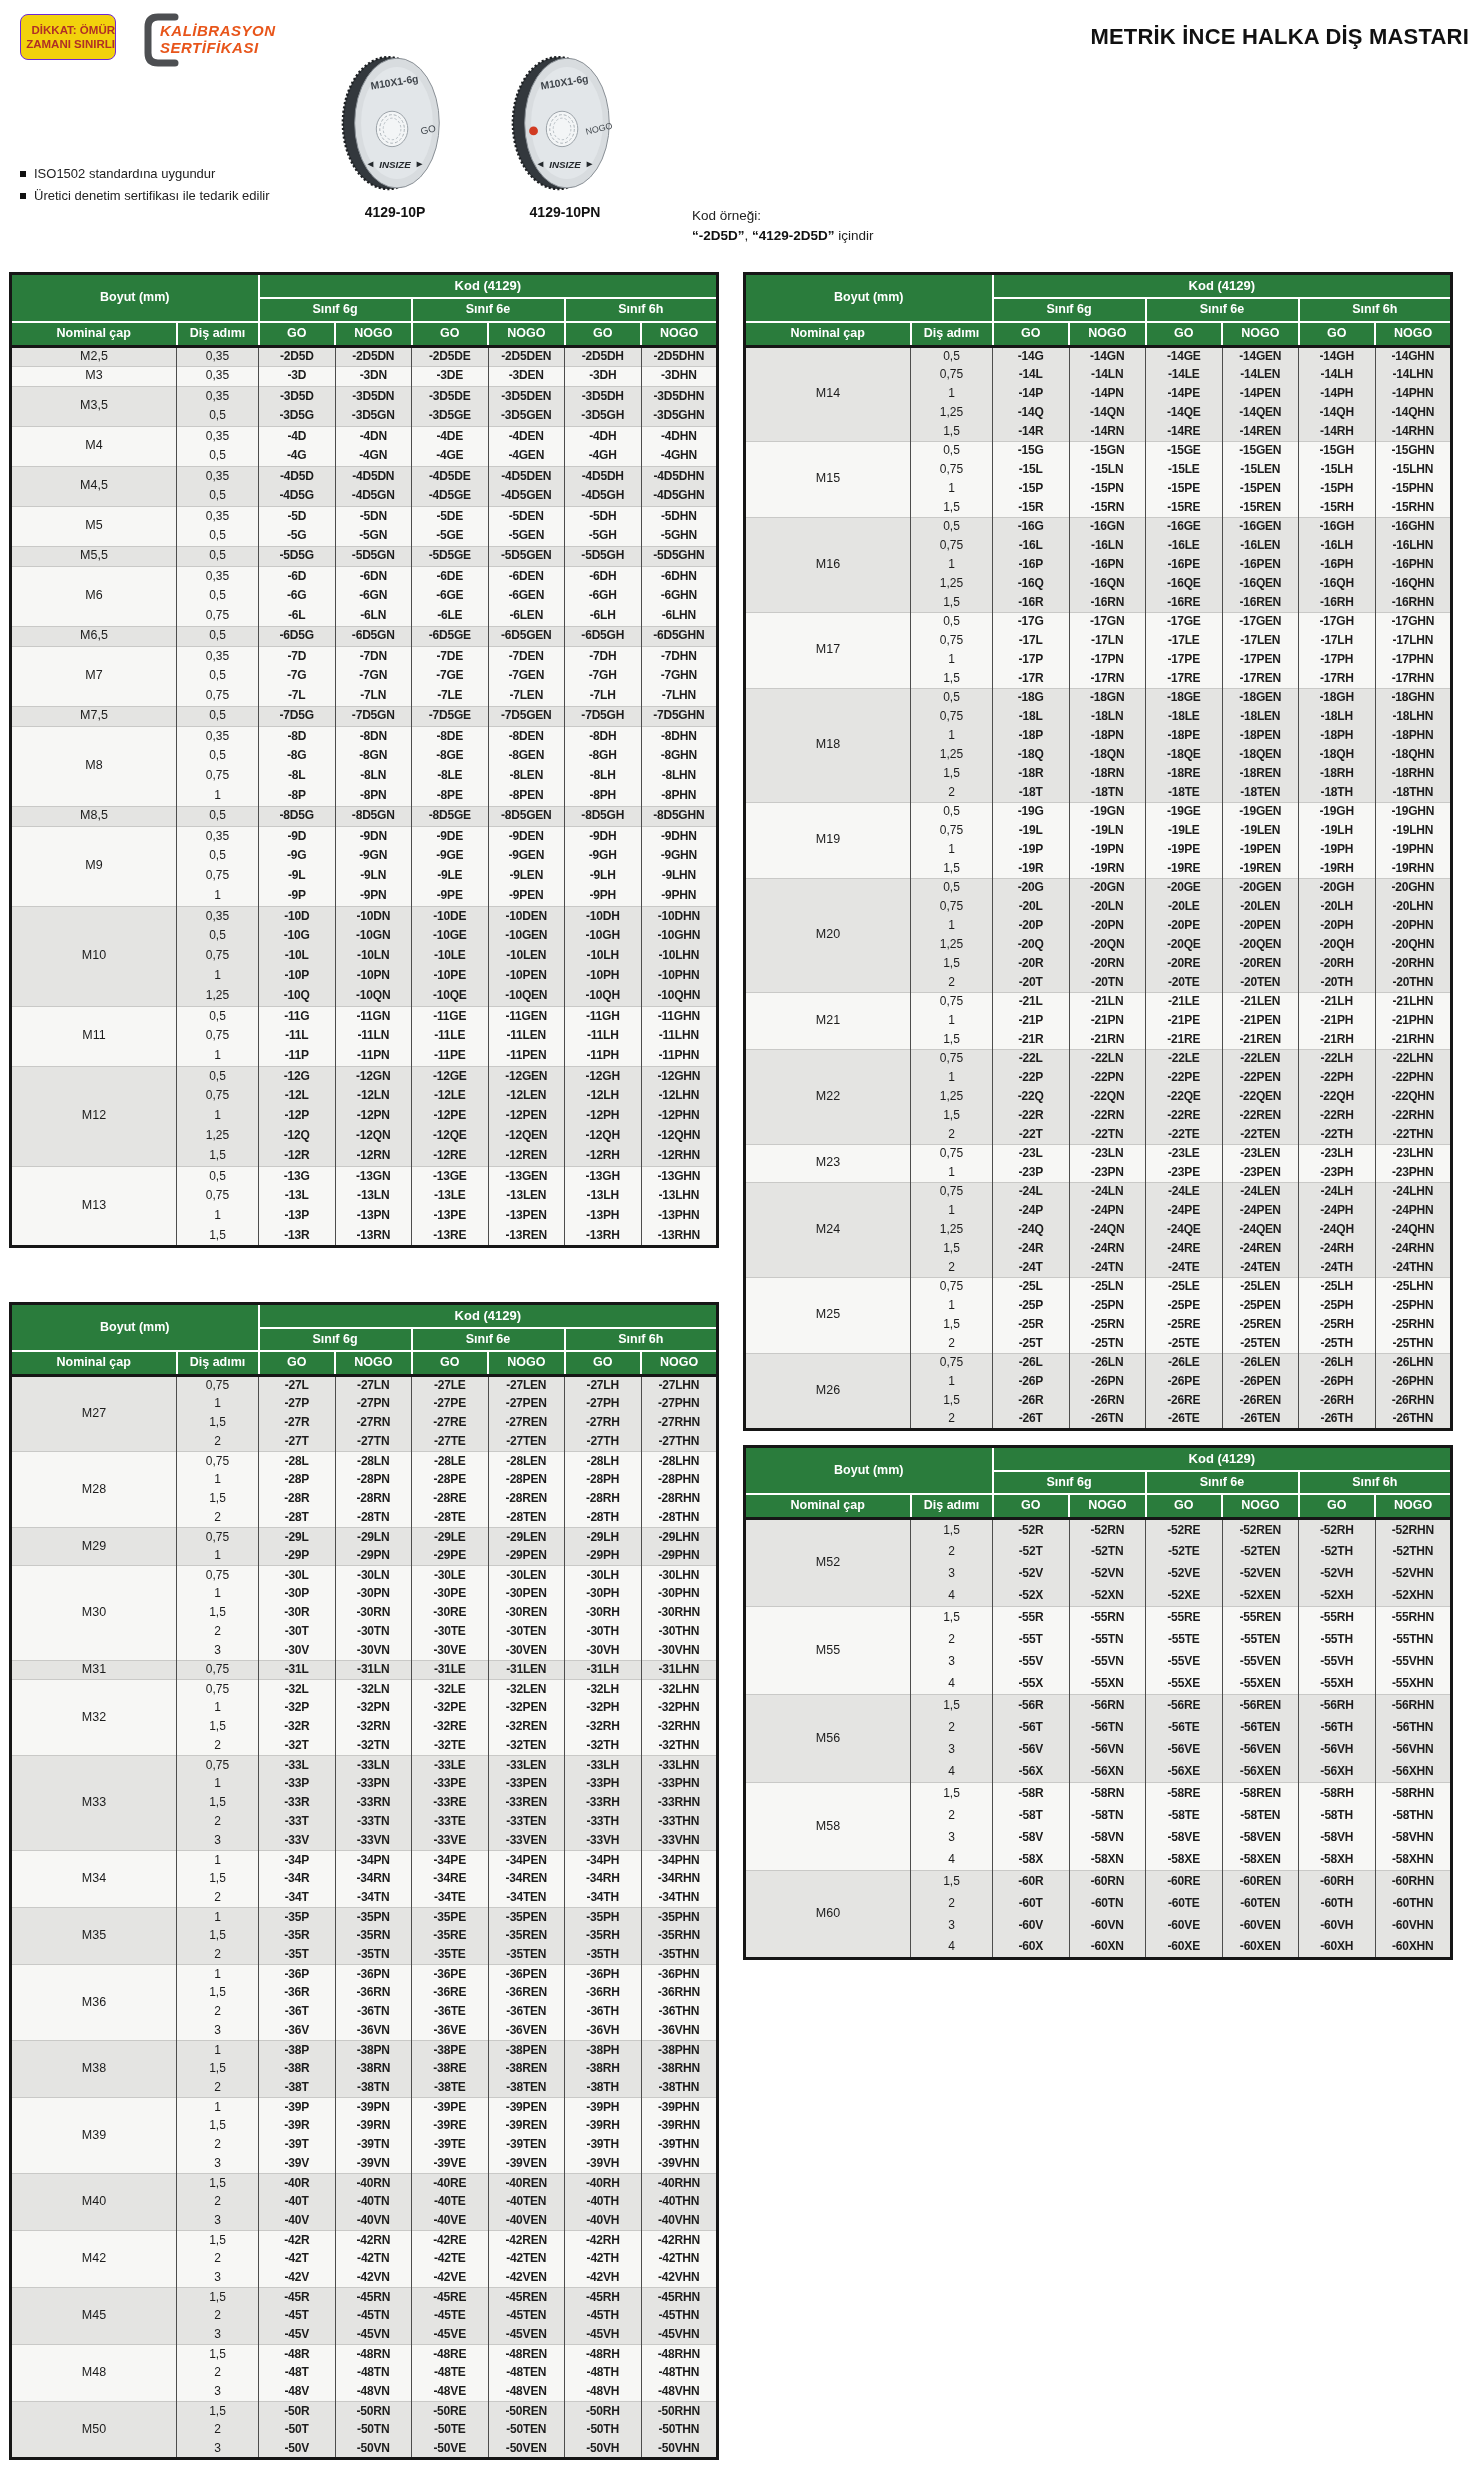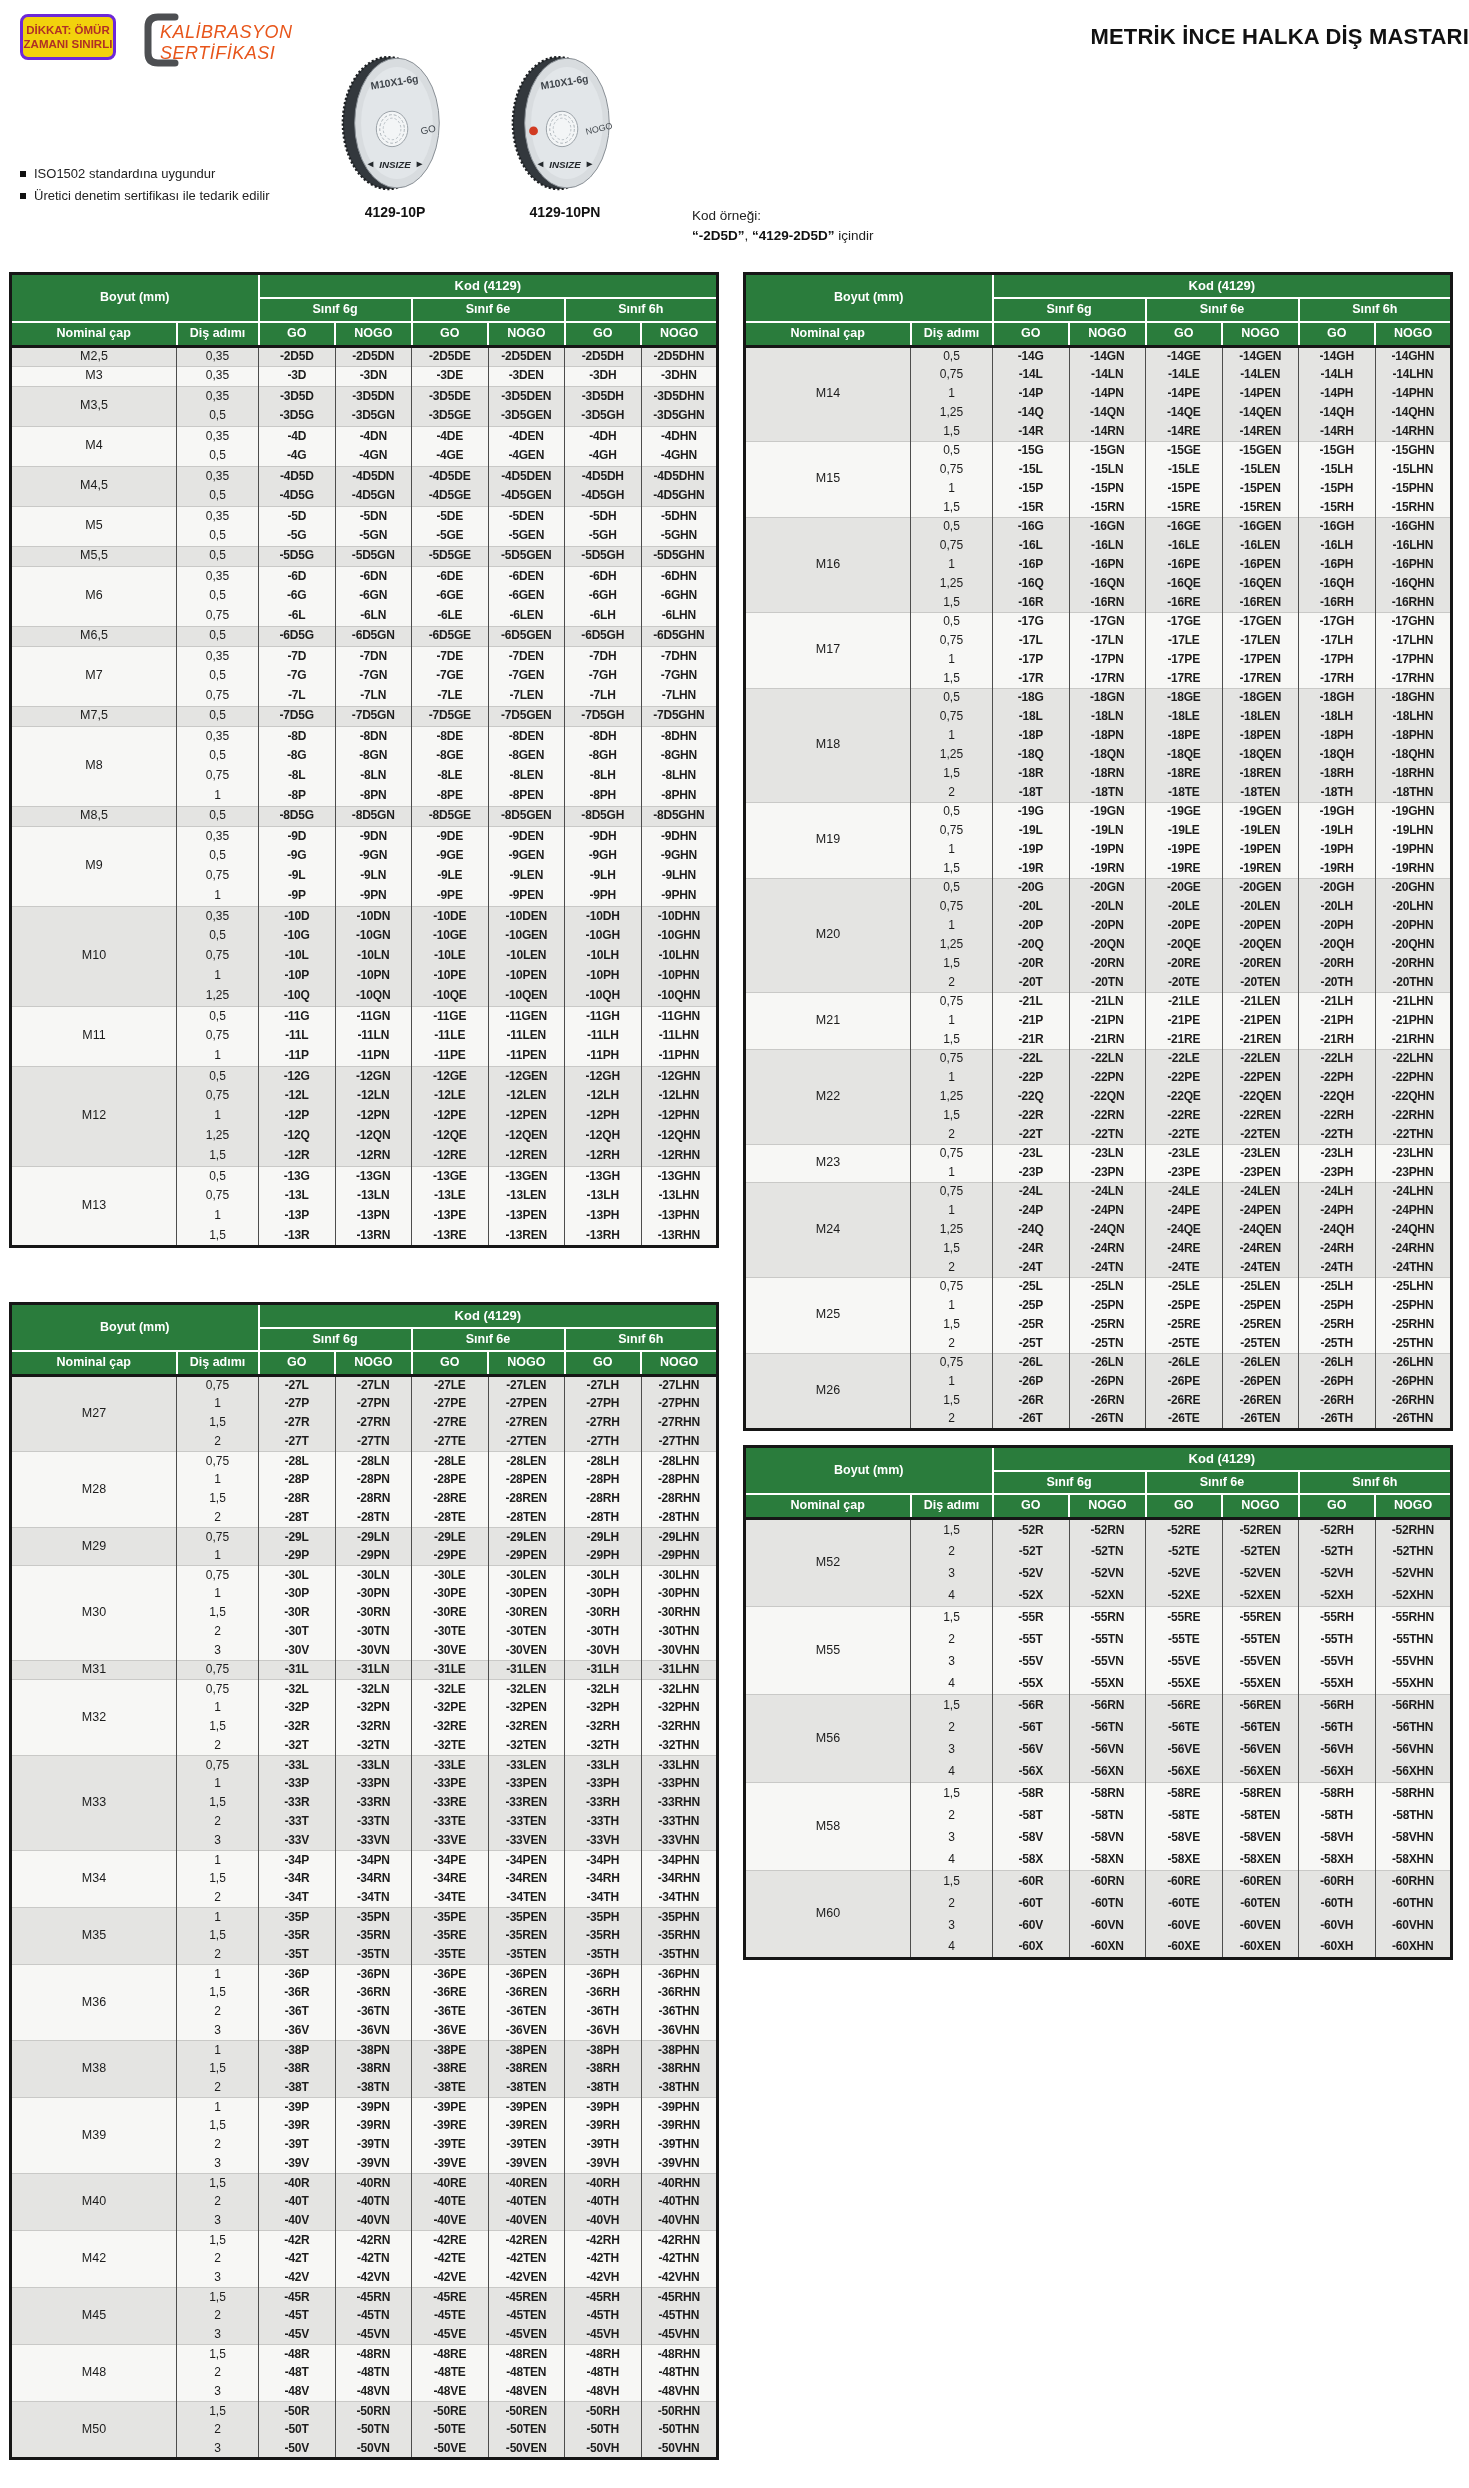--- a/index.html
+++ b/index.html
@@ -10,29 +10,29 @@
   }
   
   .topbar { position: relative; height: 272px; width: 1469px; }
   .page-title {
     position: absolute; left: 0; top: 24px; width: 100%;
     text-align: right; font-size: 22px; font-weight: bold; color: #111;
     letter-spacing: 0.2px;
   }
   .badge-warning {
     position: absolute; left: 20px; top: 14px; width: 96px; height: 46px;
-    background: #f2d20c; border: 3px solid #6d28d9; border-radius: 8px;
-    display: flex; flex-direction: column; justify-content: center; align-items: center;
+    background: #f2d20c; border: 1px solid #6d28d9; border-radius: 8px;
+    display: flex; flex-direction: column; justify-content: center; align-items: flex-end;
     font-size: 11.5px; font-weight: bold; color: #b03026; line-height: 1.25; text-align: center;
   }
   .badge-cal { position: absolute; left: 142px; top: 12px; width: 140px; height: 54px; }
   .badge-cal svg { position: absolute; left: 0; top: 0; }
   .cal-text {
     position: absolute; left: 18px; top: 10px;
-    font-size: 18px; font-weight: normal; font-style: italic;
+    font-size: 15px; font-weight: bold; font-style: italic;
     color: #e8551a; line-height: 1.15; letter-spacing: 0.5px; white-space: nowrap;
   }
   .ring { position: absolute; top: 52px; width: 120px; text-align: center; }
   .ring-1 { left: 335px; }
   .ring-2 { left: 505px; }
   .ring-code { margin-top: 0; font-size: 14px; font-weight: bold; color: #111; }
   .features { position: absolute; left: 20px; top: 166px; list-style: none; }
   .features li { display: flex; align-items: center; font-size: 13px; color: #222; margin-bottom: 7px; }
   .features .sq { display: inline-block; width: 6px; height: 6px; background: #111; margin-right: 8px; flex: 0 0 auto; }
   .code-example { position: absolute; left: 692px; top: 166px; font-size: 13.5px; line-height: 1.5; color: #222; margin-top: 40px; }

